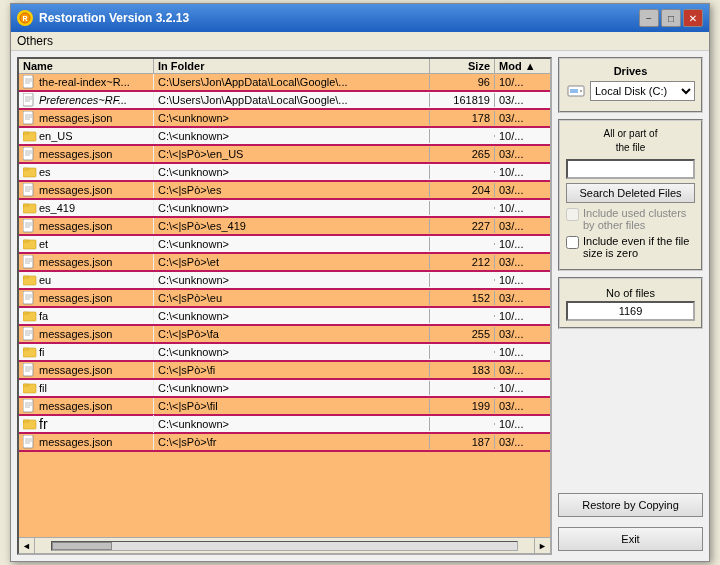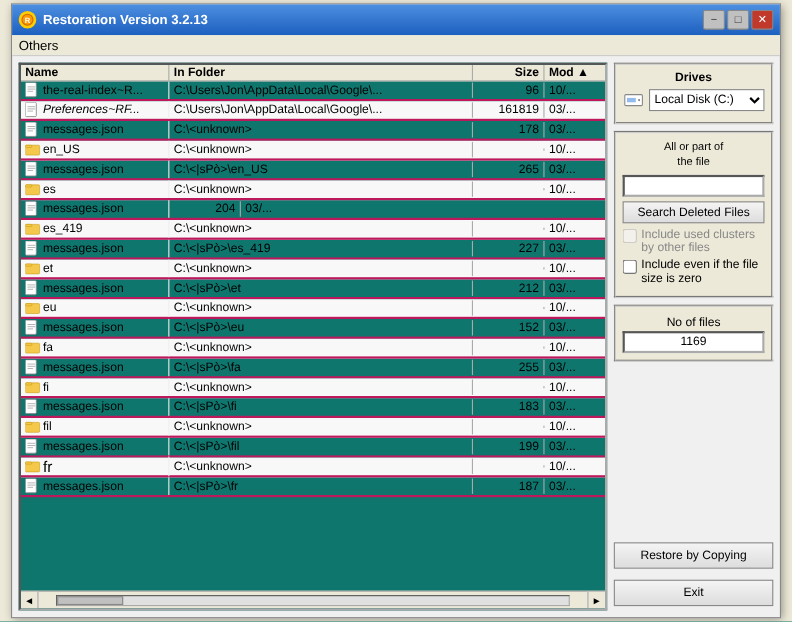--- a/index.html
+++ b/index.html
@@ -77,21 +77,21 @@
     }
     .main-content {
       display: flex;
       padding: 6px;
       gap: 6px;
       height: 510px;
     }
     .file-panel {
       flex: 1;
       border: 2px inset #aaa;
-      background: #0f766e;
+      background: #fdba74;
       overflow: hidden;
       display: flex;
       flex-direction: column;
     }
     .file-table-header {
       display: flex;
       background: #ece9d8;
       border-bottom: 1px solid #aaa;
       font-size: 11px;
       font-weight: bold;
@@ -380,20 +380,21 @@
           <div class="file-row">
             <div class="file-cell-name">
               <div class="file-icon"><svg width="12" height="14" viewBox="0 0 12 14">
                   <rect x="0" y="0" width="10" height="13" rx="1" fill="white" stroke="#888" stroke-width="0.8"></rect>
                   <line x1="2" y1="4" x2="9" y2="4" stroke="#aaa" stroke-width="0.8"></line>
                   <line x1="2" y1="6" x2="9" y2="6" stroke="#aaa" stroke-width="0.8"></line>
                   <line x1="2" y1="8" x2="7" y2="8" stroke="#aaa" stroke-width="0.8"></line>
                 </svg></div>
               <span style="font-size: 11px; overflow: hidden; text-overflow: ellipsis; white-space: nowrap;">messages.json</span>
             </div>
+            <div class="col-folder file-cell">C:\&lt;|sPò&gt;\es</div>
             <div class="col-size file-cell" style="text-align: right;">204</div>
             <div class="col-mod file-cell">03/...</div>
           </div>
           <div class="file-row alt">
             <div class="file-cell-name">
               <div class="file-icon"><svg width="14" height="14" viewBox="0 0 14 14">
                   <rect x="0" y="3" width="13" height="9" rx="1" fill="#f4c84a" stroke="#c8960a" stroke-width="0.5"></rect>
                   <rect x="0" y="3" width="6" height="2" rx="1" fill="#f4c84a" stroke="#c8960a" stroke-width="0.5"></rect>
                 </svg></div>
               <span style="font-size: 11px; overflow: hidden; text-overflow: ellipsis; white-space: nowrap;">es_419</span>

